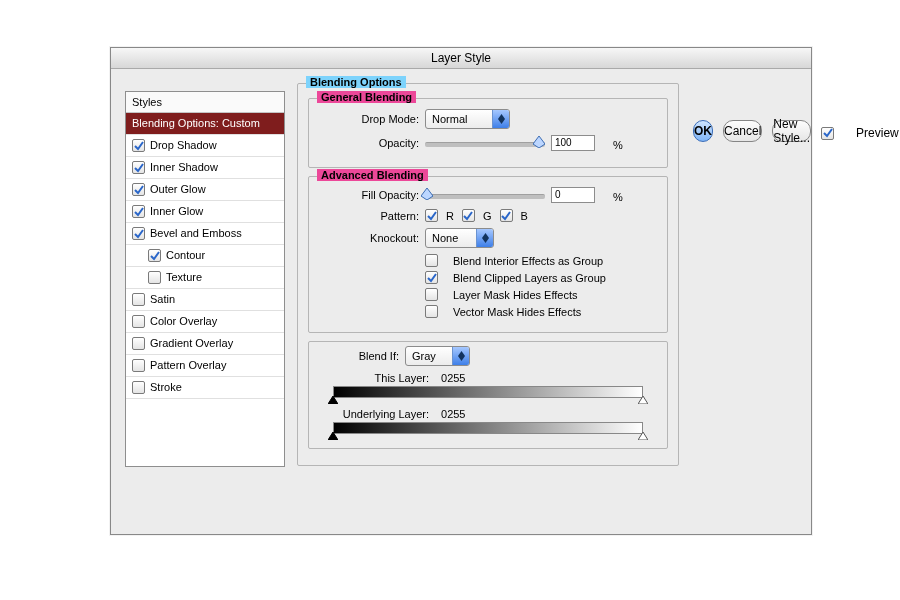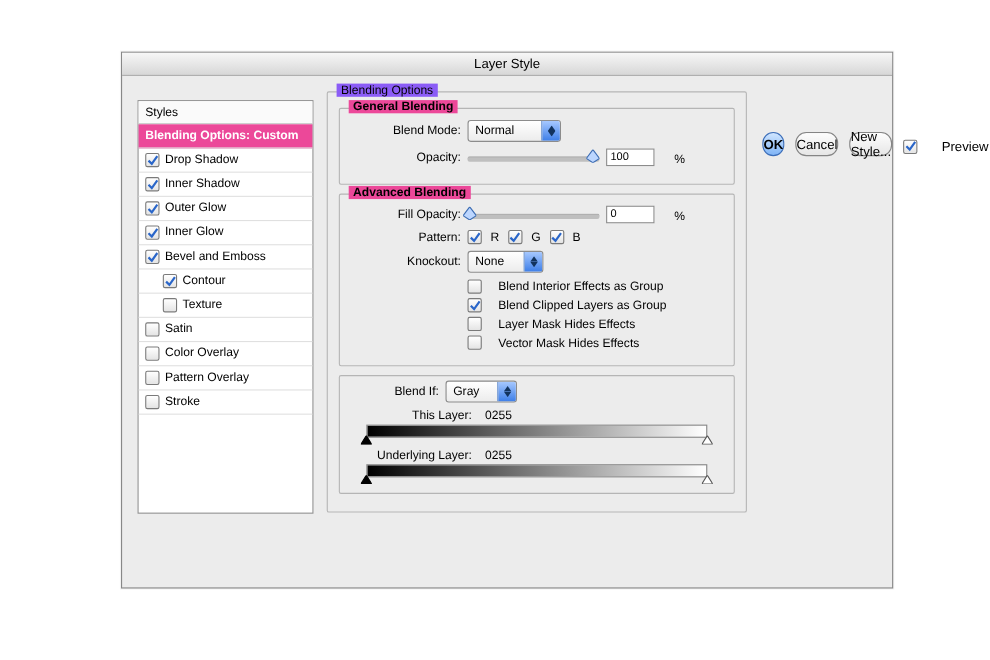--- a/index.html
+++ b/index.html
@@ -5,29 +5,29 @@
 html,body{margin:0;padding:0;font-family:"Lucida Grande","Helvetica Neue",Arial,sans-serif;font-size:11px;color:#000;background:#fff}
 .stage{width:900px;height:600px;position:relative}
 .window{position:absolute;left:110px;top:47px;width:700px;height:486px;border:1px solid #888;background:#ececec;box-shadow:0 0 0 1px rgba(0,0,0,.05)}
 .titlebar{height:20px;line-height:20px;text-align:center;font-size:12px;background:linear-gradient(#f7f7f7,#d7d7d7);border-bottom:1px solid #a9a9a9}
 .body{position:absolute;left:0;right:0;top:21px;bottom:0}
 
 
 .styles-panel{position:absolute;left:14px;top:22px;width:158px;height:374px;background:#fff;border:1px solid #8e8e8e}
 .styles-header{height:20px;line-height:20px;padding-left:6px;border-bottom:1px solid #c4c4c4;background:#fafafa}
 .style-row{height:21px;line-height:21px;border-bottom:1px solid #e0e0e0;padding-left:6px;display:flex;align-items:center;gap:5px}
-.style-row.selected{background:#ec4899;color:#fff;font-weight:bold}
+.style-row.selected{background:#7f1d1d;color:#fff;font-weight:normal}
 .style-row.indent{padding-left:22px}
 .cb{width:11px;height:11px;border:1px solid #7a7a7a;border-radius:2px;background:linear-gradient(#fff,#e4e4e4);display:inline-flex;align-items:center;justify-content:center;flex:0 0 11px}
 .cb svg{width:10px;height:10px;display:block}
 
 
 .content{position:absolute;left:186px;top:14px;width:382px}
 .fieldset{border:1px solid #b5b5b5;border-radius:2px;margin-bottom:10px;padding:10px 10px 8px 10px;position:relative;background:#ececec}
-.fs-legend{position:absolute;top:-8px;left:8px;background:#8b5cf6;padding:0 4px;font-weight:normal}
+.fs-legend{position:absolute;top:-8px;left:8px;background:#7dd3fc;padding:0 4px;font-weight:bold}
 .inner-fieldset{border:1px solid #b5b5b5;border-radius:2px;padding:10px 10px 10px 10px;position:relative;background:#ececec;margin-bottom:8px}
 .inner-fieldset .ifs-legend{position:absolute;top:-8px;left:8px;background:#ec4899;padding:0 4px;font-weight:bold}
 .row{display:flex;align-items:center;margin-bottom:6px}
 .label-right{width:100px;text-align:right;margin-right:6px}
 .label-right.short{width:80px}
 .aqua-select{display:inline-flex;align-items:center;height:18px;border:1px solid #8c8c8c;border-radius:3px;background:linear-gradient(#fff,#ececec);overflow:hidden}
 .aqua-select .sel-text{padding:0 8px 0 6px;min-width:52px}
 .aqua-select .sel-arrows{width:16px;height:18px;background:linear-gradient(#a6c8ff,#3e7fe8);display:flex;flex-direction:column;align-items:center;justify-content:center;border-left:1px solid #6a93d1}
 .sel-arrows svg{width:7px;height:5px;display:block}
 .slider{position:relative;height:14px;display:inline-block}
@@ -126,37 +126,41 @@
             <div class="style-row">
               <span class="cb"></span>
               <span>Satin</span>
             </div>
             <div class="style-row">
               <span class="cb"></span>
               <span>Color Overlay</span>
             </div>
             <div class="style-row">
               <span class="cb"></span>
+              <span>Gradient Overlay</span>
+            </div>
+            <div class="style-row">
+              <span class="cb"></span>
               <span>Pattern Overlay</span>
             </div>
             <div class="style-row">
               <span class="cb"></span>
               <span>Stroke</span>
             </div>
           </div>
     </div>
 
     <div class="content">
       <div class="fieldset" style="padding-top:14px">
         <span class="fs-legend">Blending Options</span>
 
         <div class="inner-fieldset">
           <span class="ifs-legend">General Blending</span>
           <div class="row">
-            <span class="label-right">Blend Mode:</span>
+            <span class="label-right">Drop Mode:</span>
             <span class="aqua-select">
               <span class="sel-text">Normal</span>
               <span class="sel-arrows">
                 <svg viewBox="0 0 7 5">
                       <polygon points="3.5,0 7,5 0,5" fill="#12335e"></polygon>
                     </svg>
                 <svg viewBox="0 0 7 5">
                       <polygon points="0,0 7,0 3.5,5" fill="#12335e"></polygon>
                     </svg>
               </span>

